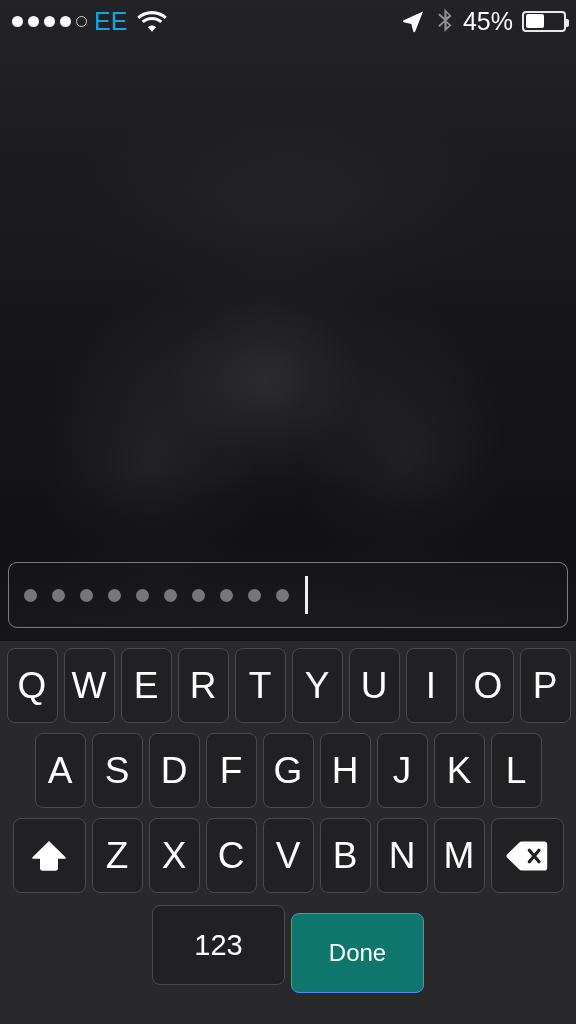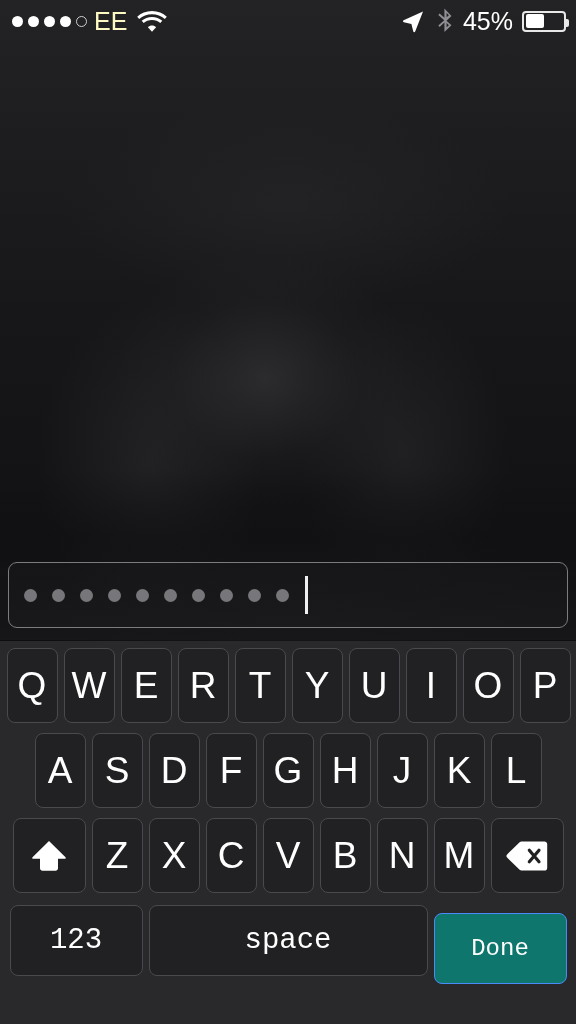--- a/index.html
+++ b/index.html
@@ -68,21 +68,21 @@
     background: #fff;
   }
   .sig-dot.empty {
     background: transparent;
     border: 1.5px solid #cfcfcf;
     box-sizing: border-box;
   }
   .carrier {
     font-size: 25px;
     letter-spacing: 0px;
-    color: #fef9c3;
+    color: #0ea5e9;
     font-weight: 400;
     margin-right: 10px;
     line-height: 1;
   }
   .battery-pct {
     font-size: 25px;
     color: #fff;
     margin: 0 9px 0 9px;
     line-height: 1;
   }
@@ -196,21 +196,21 @@
     height: 75px;
     font-size: 37px;
     font-weight: 400;
     line-height: 1;
   }
   .row1 .key { width: 51px; margin: 0 3px; }
   .row2 .key { width: 51px; margin: 0 3px; }
   .row3 .key { width: 51px; margin: 0 3px; }
   .row3 .key.wide { width: 73px; }
   .row4 { margin-bottom: 0; }
-  .row4 .key { height: 71px; font-family: Liberation Mono, monospace; }
+  .row4 .key { height: 80px; }
   .key-num { width: 133px; margin: 0 3px; font-size: 29px; }
   .key-space { width: 279px; margin: 0 3px; font-size: 29px; }
   .key-done {
     width: 133px; margin: 8px 3px;
     background: #0f766e;
     border-color: #4a8cf7;
     font-size: 24px;
   }
   .row1 { margin-left: 1px; }
   .row2 { }
@@ -384,22 +384,19 @@
             <path d="M24.3 10.2 34.0 21.8M34.0 10.2 24.3 21.8" stroke="#212123" stroke-width="3.2" stroke-linecap="round"></path>
           </svg>
         </span>
       </div>
     </div>
 
     <div class="kb-row row4">
       <div class="key key-num">
         <span>123</span>
       </div>
-      <div class="key key-space">
-        <span>space</span>
-      </div>
       <div class="key key-done">
         <span>Done</span>
       </div>
     </div>
   </div>
 
 </div>
 
 </body></html>

